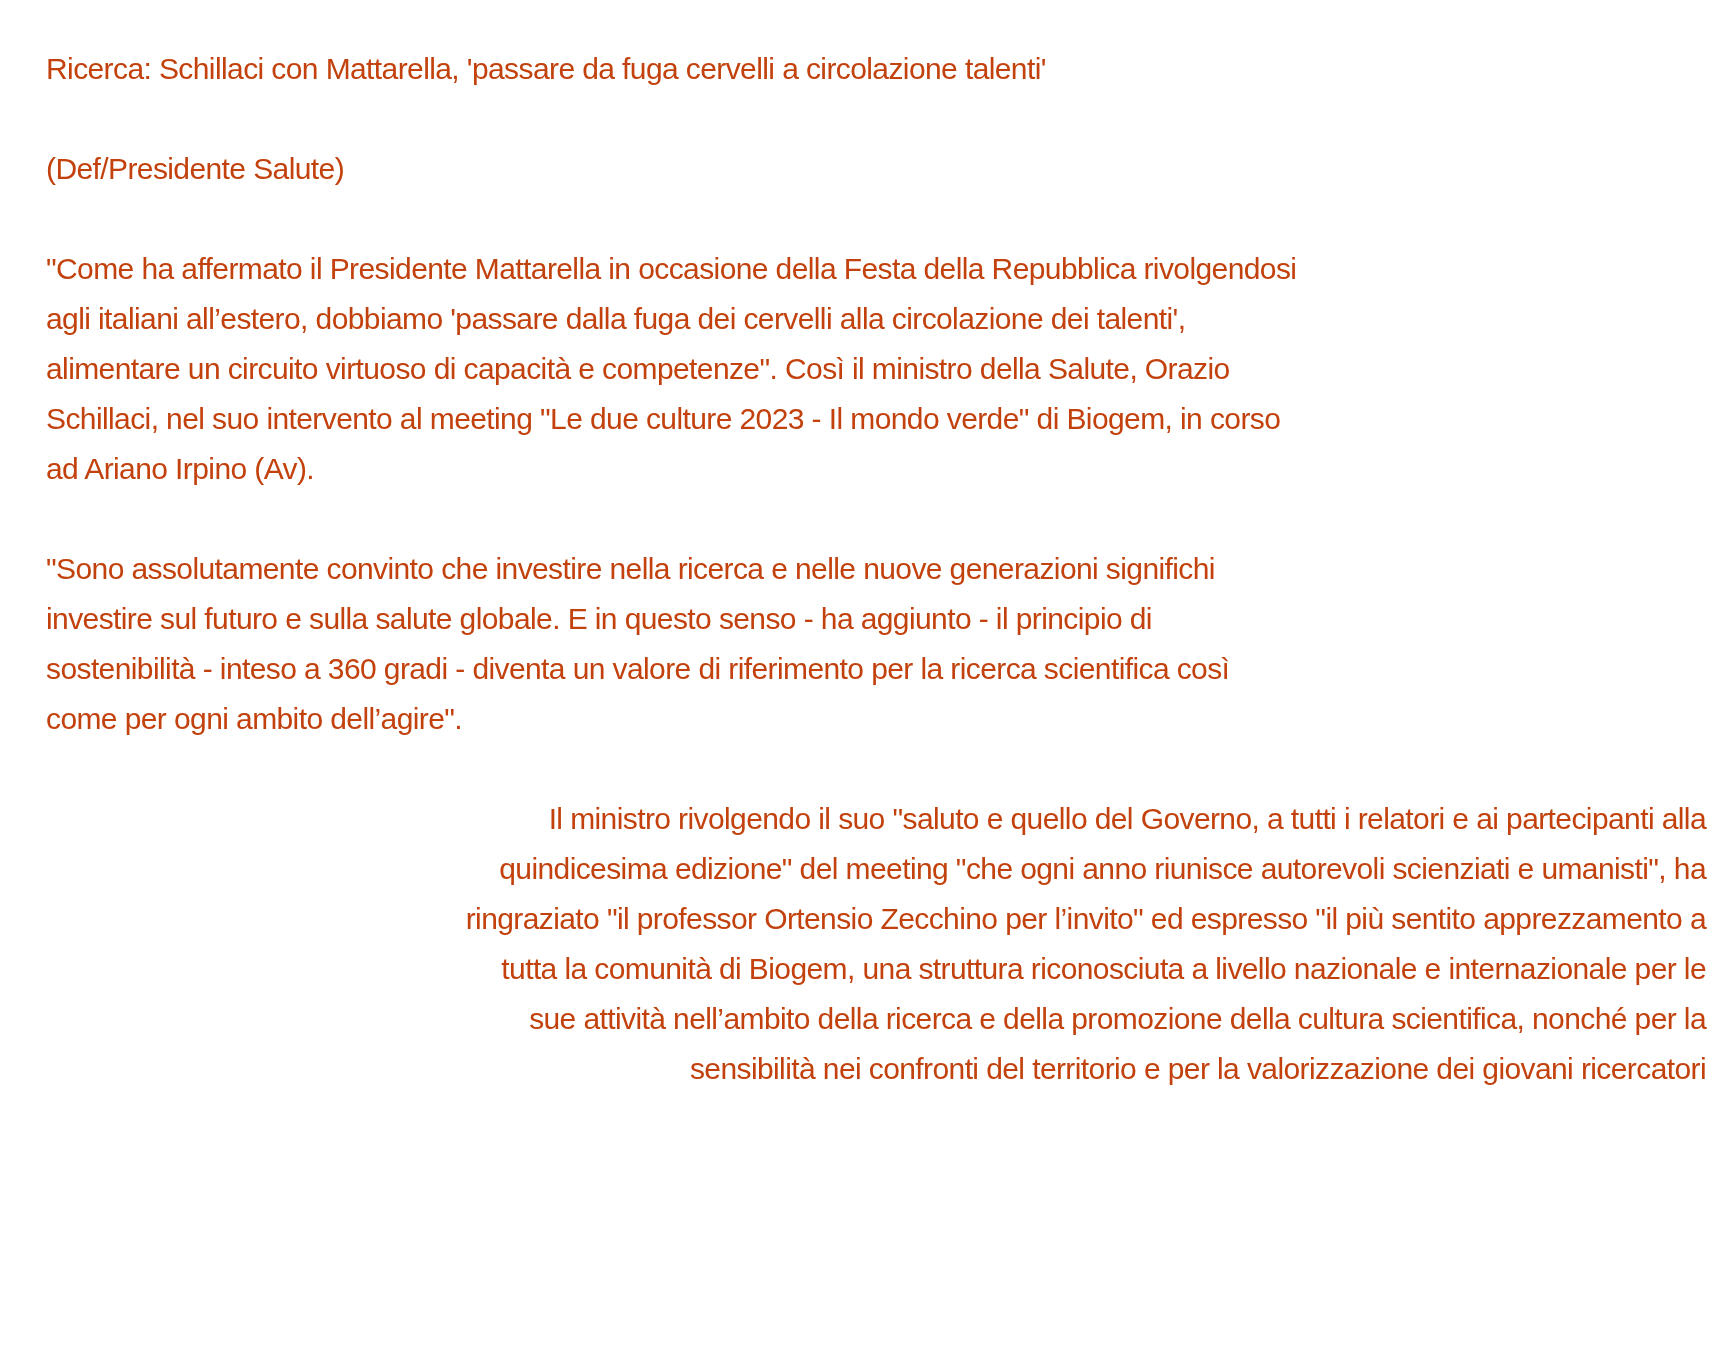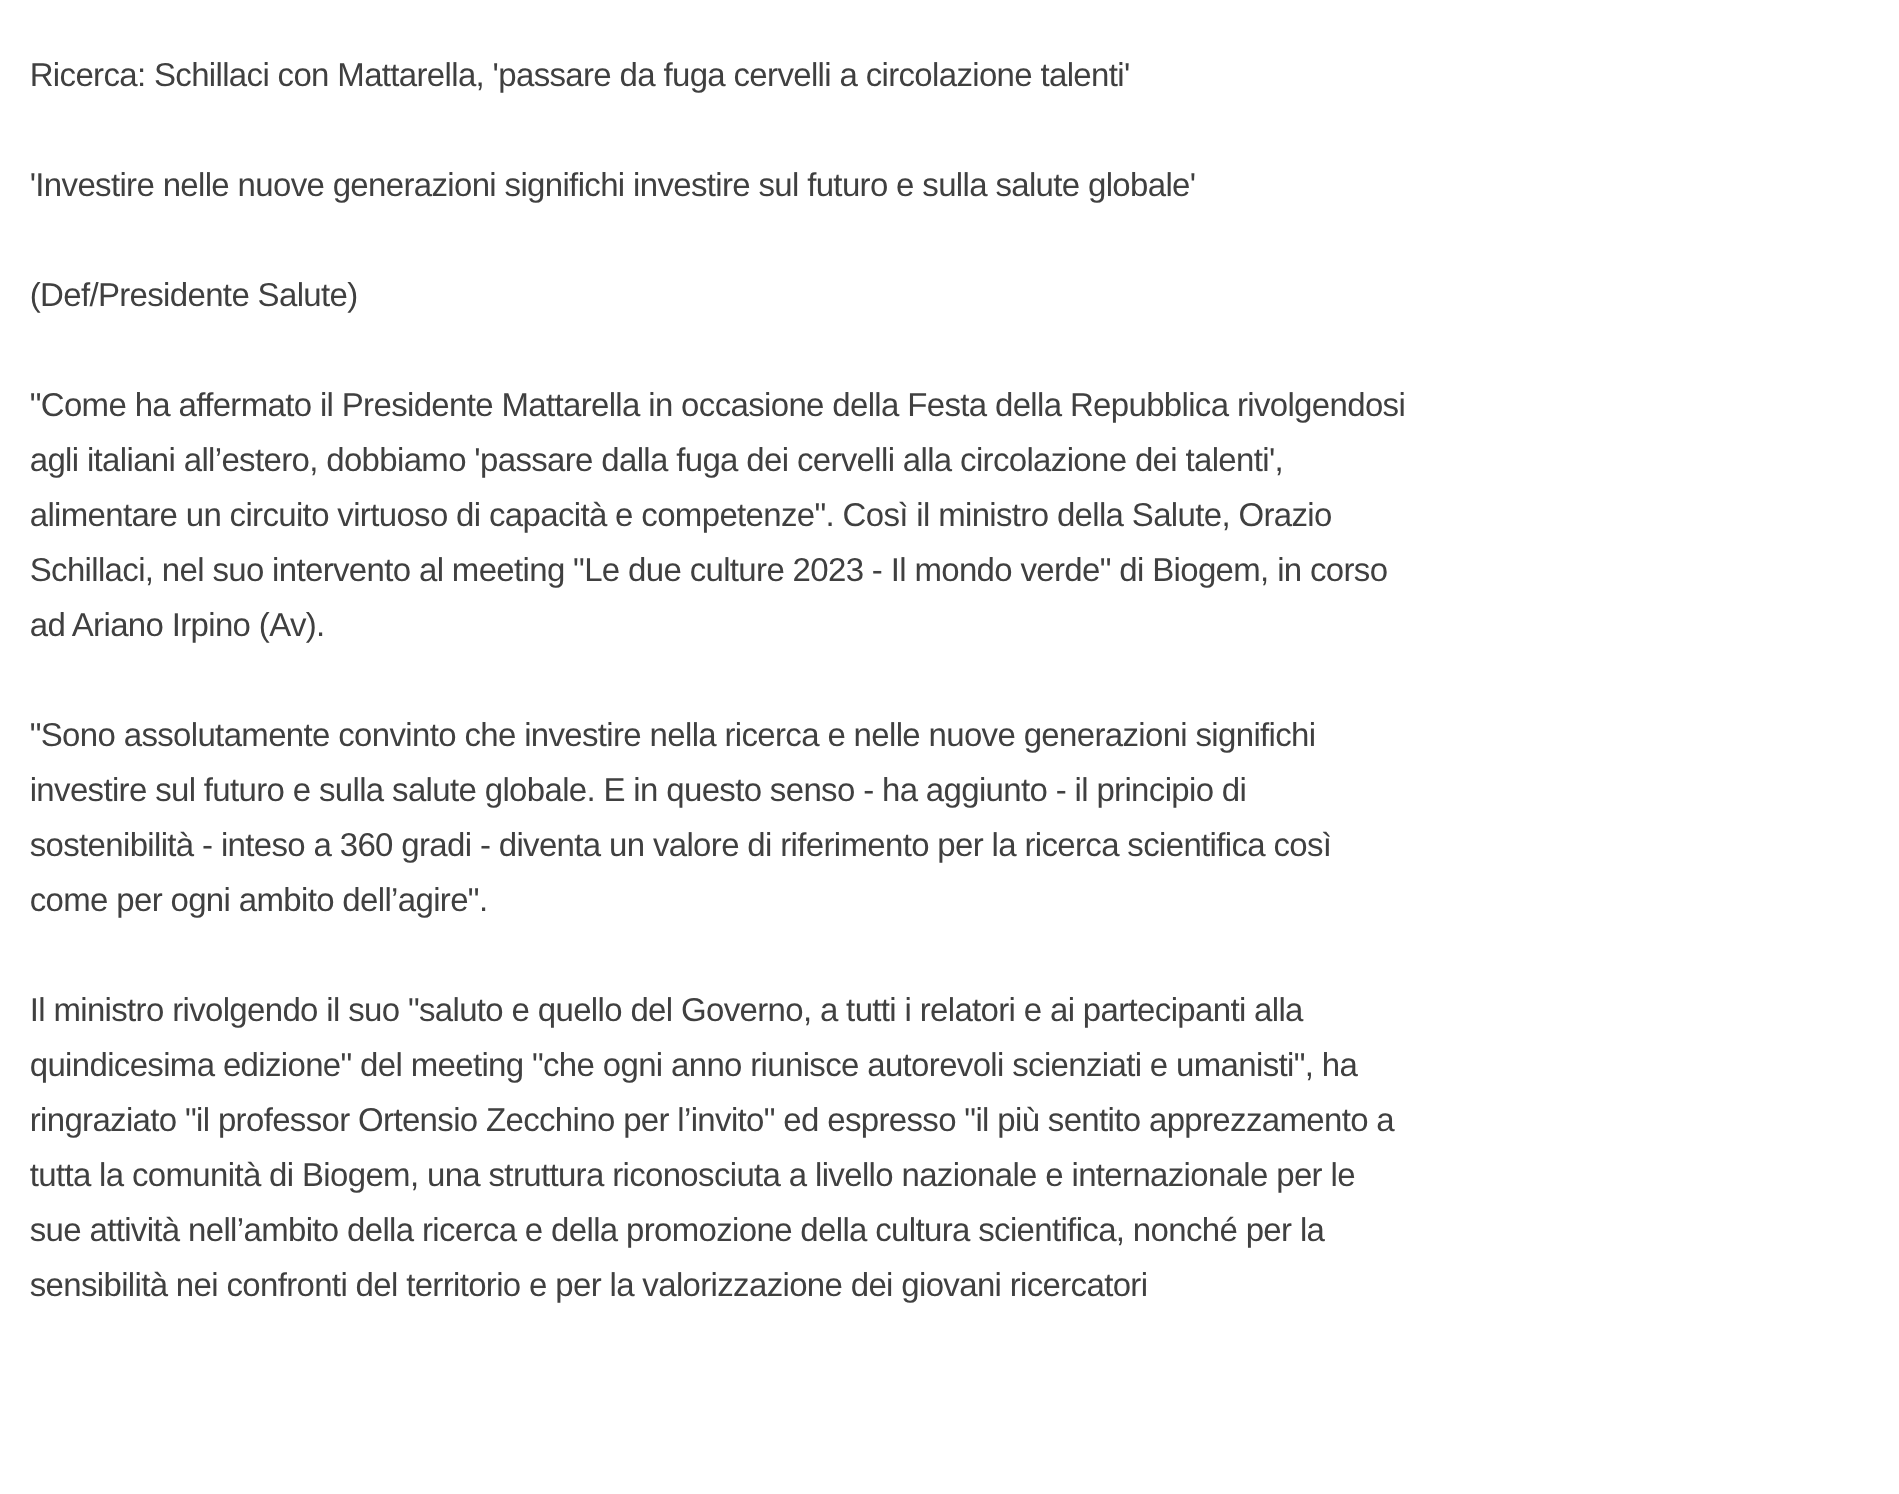--- a/index.html
+++ b/index.html
@@ -8,44 +8,44 @@
       background: #ffffff;
     }
     body {
       width: 1726px;
       height: 1358px;
       overflow: hidden;
       position: relative;
     }
     .doc {
       position: absolute;
-      left: 27px;
+      left: 46px;
       top: 44px;
       width: 1660px;
       font-family: "Liberation Sans", "DejaVu Sans", sans-serif;
       font-size: 30px;
       line-height: 50px;
-      color: #404040;
+      color: #c2410c;
       letter-spacing: -0.6px;
       word-spacing: 0px;
     }
     .doc p {
       margin: 0 0 50px 0;
       white-space: pre-line;
     }
     .doc p.last {
       margin-bottom: 0;
+      text-align: right;
     }
   </style>
 </head>
 <body>
 
 <div class="doc">
   <p>Ricerca: Schillaci con Mattarella, 'passare da fuga cervelli a circolazione talenti'</p>
-  <p>'Investire nelle nuove generazioni significhi investire sul futuro e sulla salute globale'</p>
   <p>(Def/Presidente Salute)</p>
   <p>"Come ha affermato il Presidente Mattarella in occasione della Festa della Repubblica rivolgendosi
 agli italiani all’estero, dobbiamo 'passare dalla fuga dei cervelli alla circolazione dei talenti',
 alimentare un circuito virtuoso di capacità e competenze". Così il ministro della Salute, Orazio
 Schillaci, nel suo intervento al meeting "Le due culture 2023 - Il mondo verde" di Biogem, in corso
 ad Ariano Irpino (Av).</p>
   <p>"Sono assolutamente convinto che investire nella ricerca e nelle nuove generazioni significhi
 investire sul futuro e sulla salute globale. E in questo senso - ha aggiunto - il principio di
 sostenibilità - inteso a 360 gradi - diventa un valore di riferimento per la ricerca scientifica così
 come per ogni ambito dell’agire".</p>

